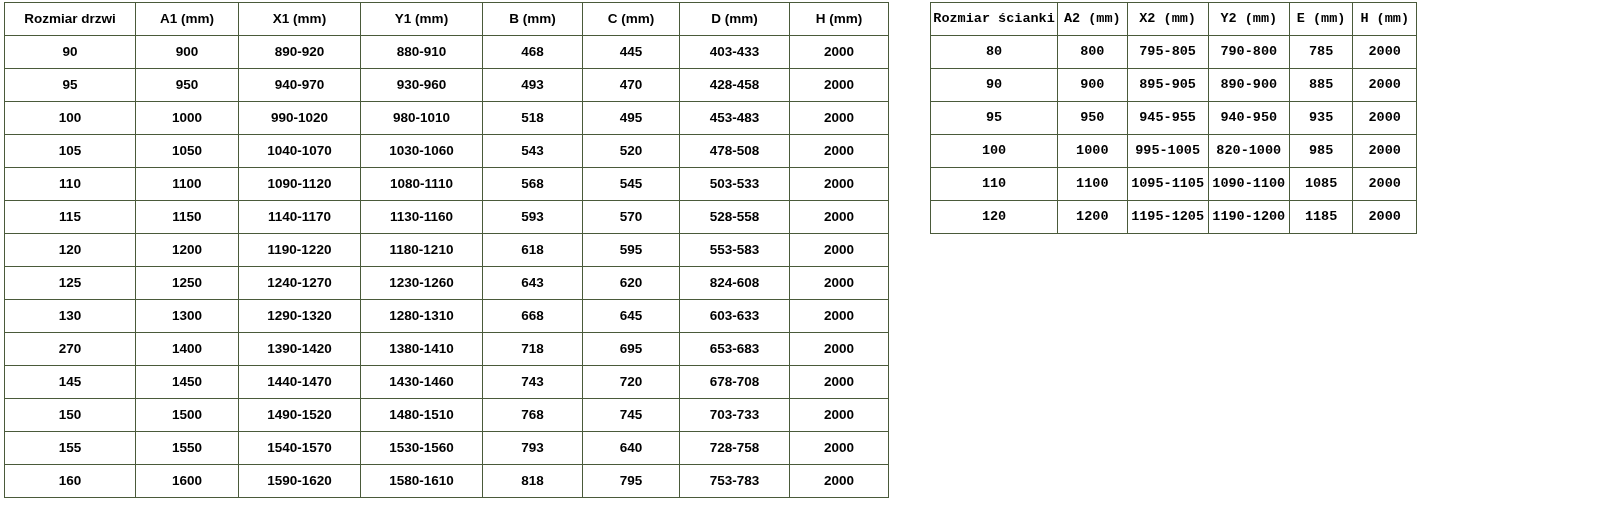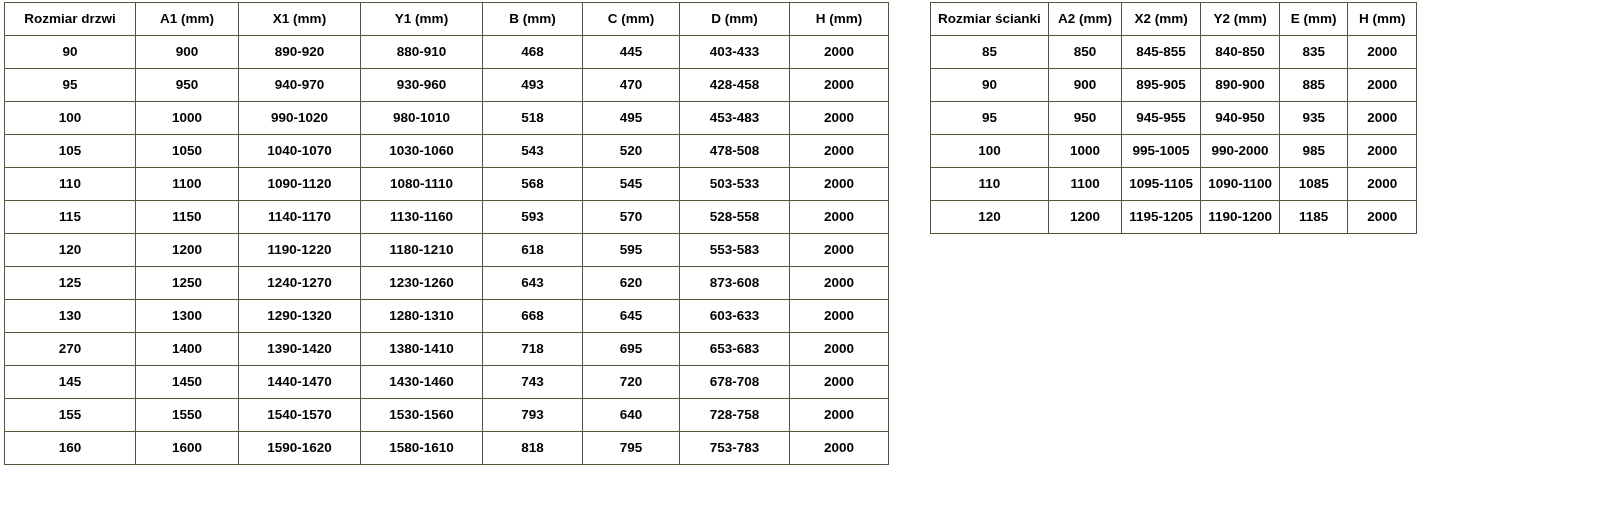--- a/index.html
+++ b/index.html
@@ -22,20 +22,21 @@
   .table-wrap {
     position: absolute;
   }
   #doors-table-wrap {
     left: 4px;
     top: 2px;
   }
   #walls-table-wrap {
     left: 930px;
     top: 2px;
+    font-family: Liberation Mono, monospace;
   }
   table.spec {
     border-collapse: collapse;
     table-layout: fixed;
     font-size: 13.5px;
   }
   table.spec th,
   table.spec td {
     border: 1px solid #4a5a3a;
     text-align: center;
@@ -169,21 +170,21 @@
           <td>553-583</td>
           <td>2000</td>
         </tr>
         <tr>
           <td>125</td>
           <td>1250</td>
           <td>1240-1270</td>
           <td>1230-1260</td>
           <td>643</td>
           <td>620</td>
-          <td>873-608</td>
+          <td>824-608</td>
           <td>2000</td>
         </tr>
         <tr>
           <td>130</td>
           <td>1300</td>
           <td>1290-1320</td>
           <td>1280-1310</td>
           <td>668</td>
           <td>645</td>
           <td>603-633</td>
@@ -200,20 +201,30 @@
           <td>2000</td>
         </tr>
         <tr>
           <td>145</td>
           <td>1450</td>
           <td>1440-1470</td>
           <td>1430-1460</td>
           <td>743</td>
           <td>720</td>
           <td>678-708</td>
+          <td>2000</td>
+        </tr>
+        <tr>
+          <td>150</td>
+          <td>1500</td>
+          <td>1490-1520</td>
+          <td>1480-1510</td>
+          <td>768</td>
+          <td>745</td>
+          <td>703-733</td>
           <td>2000</td>
         </tr>
         <tr>
           <td>155</td>
           <td>1550</td>
           <td>1540-1570</td>
           <td>1530-1560</td>
           <td>793</td>
           <td>640</td>
           <td>728-758</td>
@@ -248,25 +259,25 @@
           <th>Rozmiar ścianki</th>
           <th>A2 (mm)</th>
           <th>X2 (mm)</th>
           <th>Y2 (mm)</th>
           <th>E (mm)</th>
           <th>H (mm)</th>
         </tr>
       </thead>
       <tbody>
         <tr>
-          <td>85</td>
-          <td>850</td>
-          <td>845-855</td>
-          <td>840-850</td>
-          <td>835</td>
+          <td>80</td>
+          <td>800</td>
+          <td>795-805</td>
+          <td>790-800</td>
+          <td>785</td>
           <td>2000</td>
         </tr>
         <tr>
           <td>90</td>
           <td>900</td>
           <td>895-905</td>
           <td>890-900</td>
           <td>885</td>
           <td>2000</td>
         </tr>
@@ -275,21 +286,21 @@
           <td>950</td>
           <td>945-955</td>
           <td>940-950</td>
           <td>935</td>
           <td>2000</td>
         </tr>
         <tr>
           <td>100</td>
           <td>1000</td>
           <td>995-1005</td>
-          <td>990-2000</td>
+          <td>820-1000</td>
           <td>985</td>
           <td>2000</td>
         </tr>
         <tr>
           <td>110</td>
           <td>1100</td>
           <td>1095-1105</td>
           <td>1090-1100</td>
           <td>1085</td>
           <td>2000</td>

